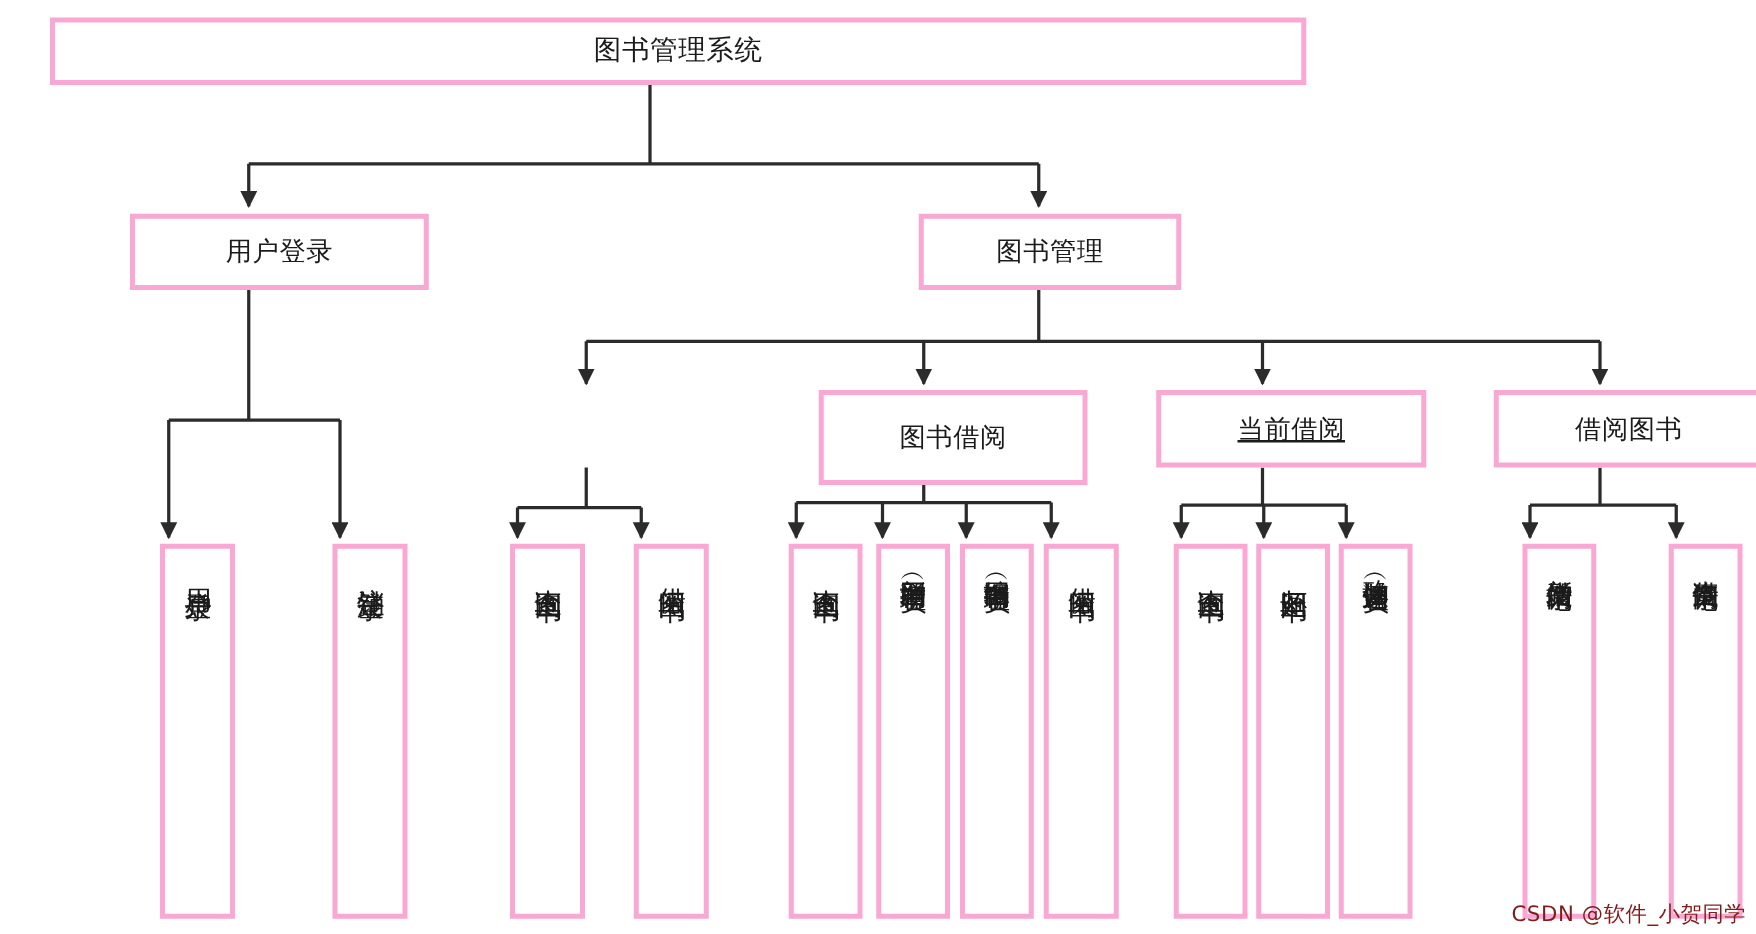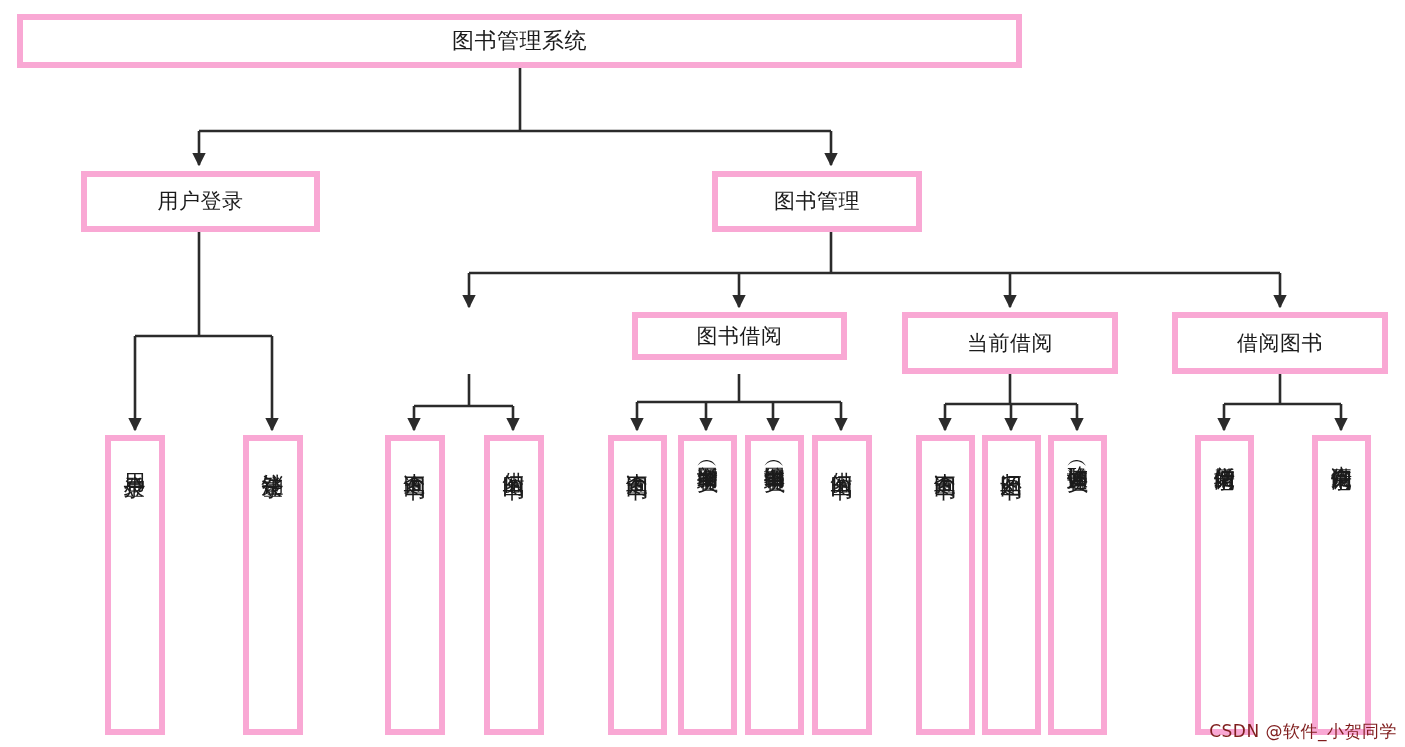--- a/index.html
+++ b/index.html
@@ -6,26 +6,27 @@
   body{
     font-family:"DejaVu Sans","Liberation Sans",sans-serif;
     width:1405px;height:747px;overflow:hidden;position:relative;
   }
   #stage{position:absolute;left:0;top:0;width:1405px;height:747px;}
   #wires{position:absolute;left:0;top:0;width:1405px;height:747px;}
 
   .node{
     position:absolute;
     box-sizing:border-box;
-    border:6px solid #f9a8d4;
+    border:4px solid #f9a8d4;
     background:#ffffff;
     display:flex;
     align-items:center;
     justify-content:center;
     color:#1b1b1b;
+    margin-left:23px;
   }
   .node .lbl{
     display:block;
     line-height:1.08;
     white-space:nowrap;
     letter-spacing:0.5px;
   }
   .node.h .lbl{font-size:21px;}
   .node.root .lbl{font-size:22px;}
 
@@ -114,24 +115,24 @@
     <span class="lbl">图书管理系统</span>
   </div>
 
   <div class="node h" style="left:81px;top:171px;width:239px;height:61px;">
     <span class="lbl">用户登录</span>
   </div>
   <div class="node h" style="left:712px;top:171px;width:210px;height:61px;">
     <span class="lbl">图书管理</span>
   </div>
 
-  <div class="node h" style="left:632px;top:312px;width:215px;height:48px;">
+  <div class="node h" style="left:632px;top:312px;width:215px;height:76px;">
     <span class="lbl">图书借阅</span>
   </div>
-  <div class="node h" style="left:902px;top:312px;width:216px;height:62px;">
+  <div class="node h" style="left:902px;top:312px;width:216px;height:62px;text-decoration:underline;">
     <span class="lbl">当前借阅</span>
   </div>
   <div class="node h" style="left:1172px;top:312px;width:216px;height:62px;">
     <span class="lbl">借阅图书</span>
   </div>
 
   <div class="node v" style="left:105px;top:435px;width:60px;height:300px;">
     <span class="lbl">用户登录</span>
   </div>
   <div class="node v" style="left:243px;top:435px;width:60px;height:300px;">

